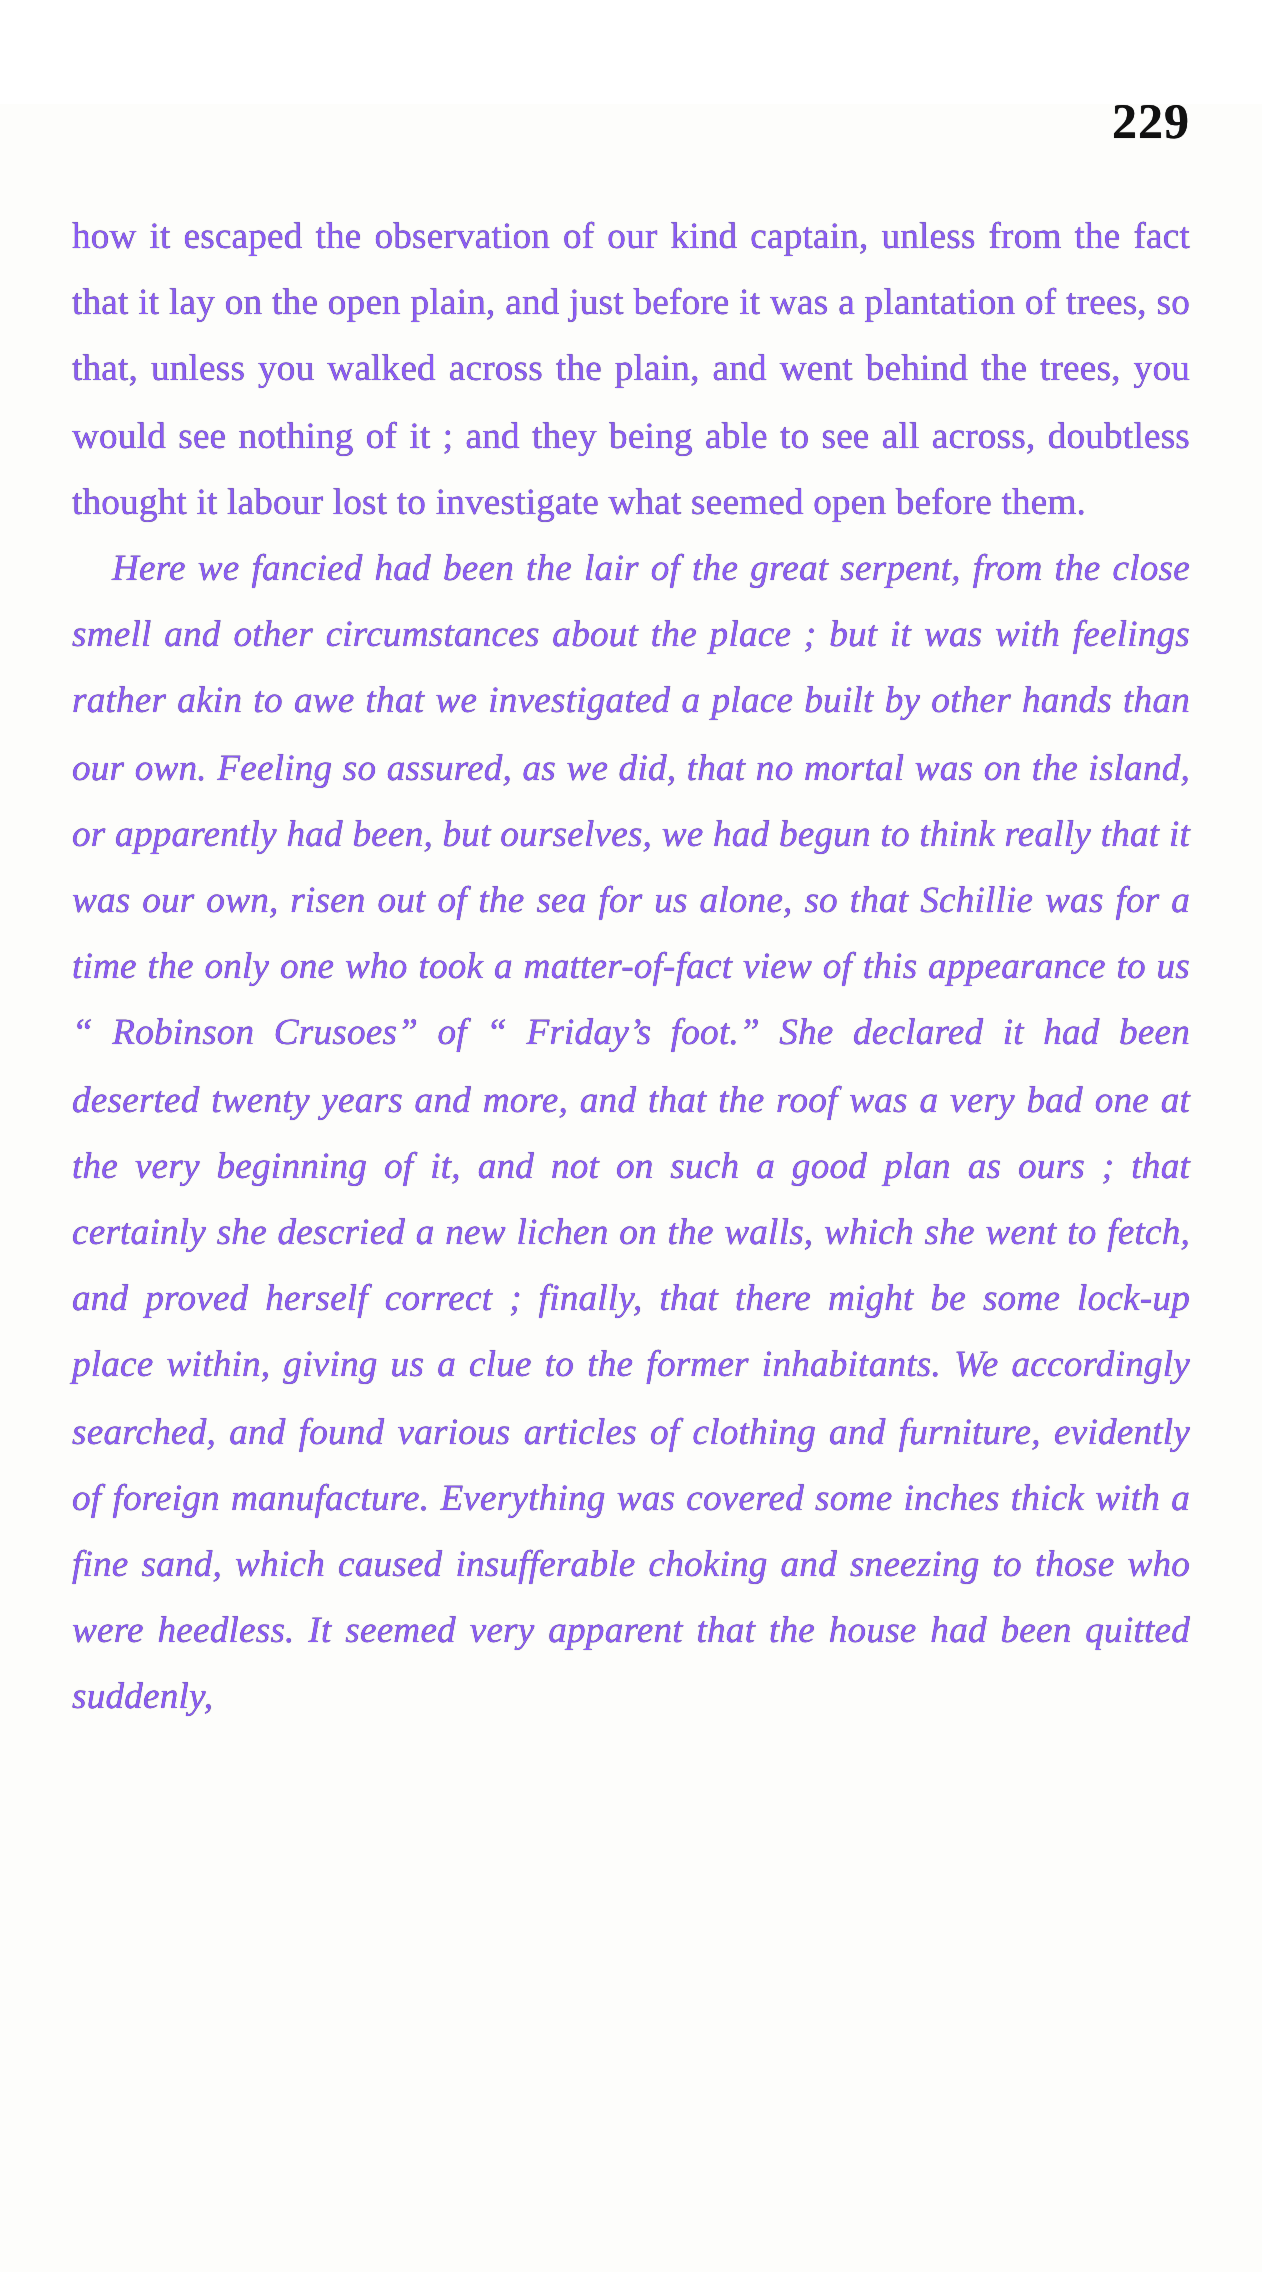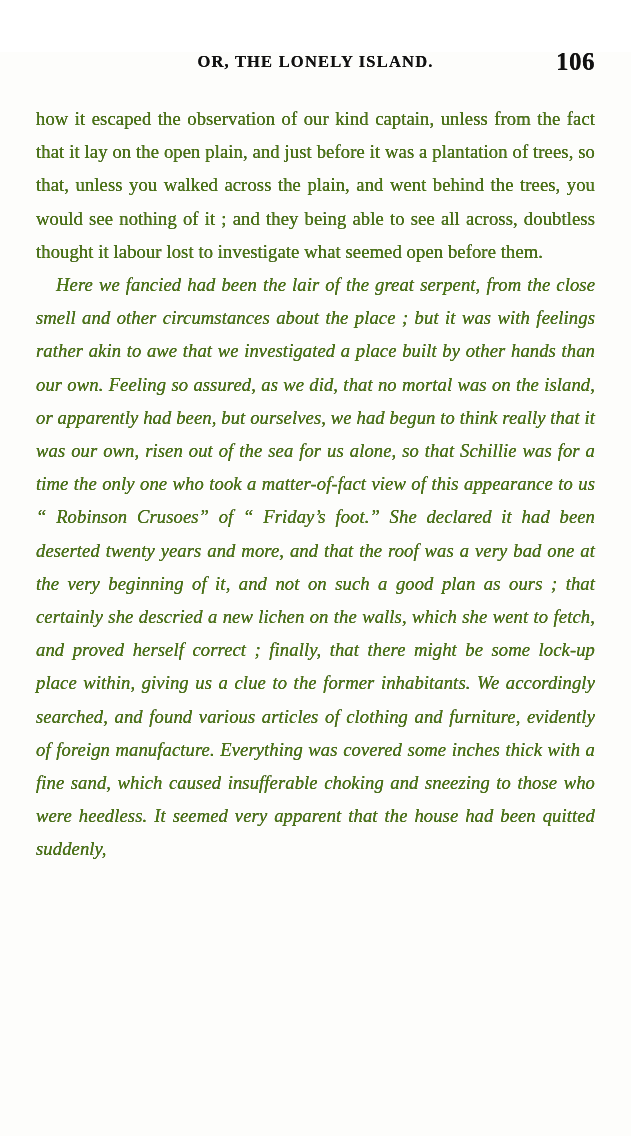--- a/index.html
+++ b/index.html
@@ -47,21 +47,21 @@
     font-weight: bold;
     letter-spacing: 0.5px;
     color: #111;
   }
   .body-text {
     margin-top: 20px;
     font-size: 18.6px;
     line-height: 33.2px;
     text-align: justify;
     text-justify: inter-word;
-    color: #4d7c0f;
+    color: #8b5cf6;
     letter-spacing: 0.1px;
     font-weight: 500;
   }
   .body-text p {
     margin: 0;
   }
   .body-text p.indent {
     text-indent: 20px;
     font-style: italic;
   }
@@ -73,22 +73,21 @@
     -webkit-font-smoothing: none;
     text-shadow: 0 0 0.35px rgba(0,0,0,0.9);
   }
 </style>
 </head>
 <body>
 
 <div class="page">
 
   <div class="running-head">
-    <div class="head-title">OR, THE LONELY ISLAND.</div>
-    <div class="page-number">106</div>
+    <div class="page-number">229</div>
   </div>
 
   <div class="body-text">
     <p>how it escaped the observation of our kind captain, unless from the fact that it lay on the open plain, and just before it was a plantation of trees, so that, unless you walked across the plain, and went behind the trees, you would see nothing of it ; and they being able to see all across, doubtless thought it labour lost to investigate what seemed open before them.</p>
     <p class="indent">Here we fancied had been the lair of the great serpent, from the close smell and other circumstances about the place ; but it was with feelings rather akin to awe that we investigated a place built by other hands than our own.  Feeling so assured, as we did, that no mortal was on the island, or apparently had been, but ourselves, we had begun to think really that it was our own, risen out of the sea for us alone, so that Schillie was for a time the only one who took a matter-of-fact view of this appearance to us “ Robinson Crusoes” of “ Friday’s foot.”  She declared it had been deserted twenty years and more, and that the roof was a very bad one at the very beginning of it, and not on such a good plan as ours ; that certainly she descried a new lichen on the walls, which she went to fetch, and proved herself correct ; finally, that there might be some lock-up place within, giving us a clue to the former inhabitants.  We accordingly searched, and found various articles of clothing and furniture, evidently of foreign manufacture.  Everything was covered some inches thick with a fine sand, which caused insufferable choking and sneezing to those who were heedless.  It seemed very apparent that the house had been quitted suddenly,</p>
   </div>
 
 </div>
 
 </body></html>

